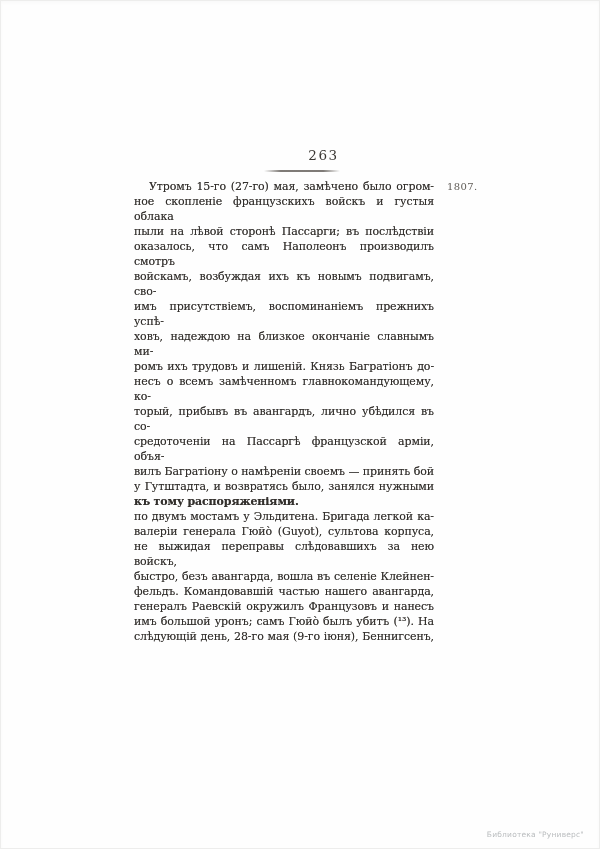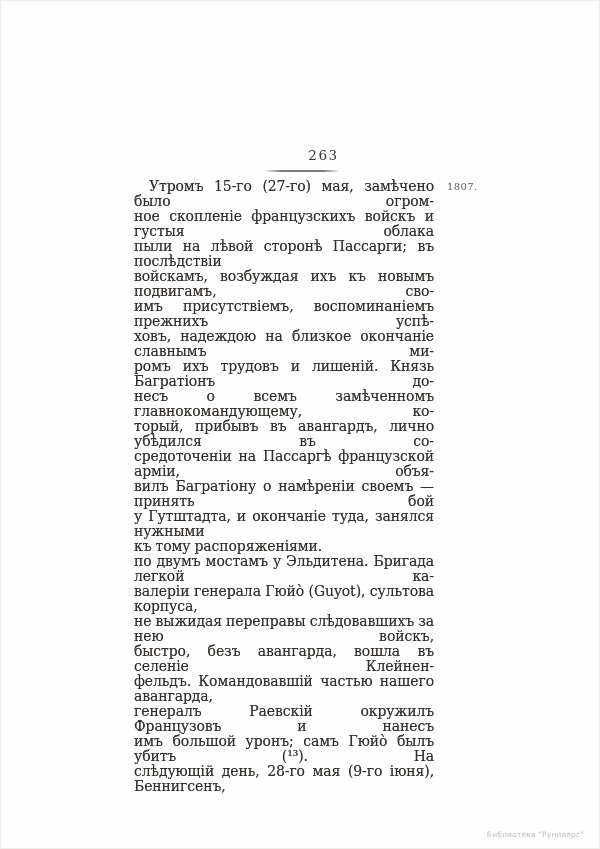--- a/index.html
+++ b/index.html
@@ -47,34 +47,35 @@
   .text-block {
     position: absolute;
     top: 179px;
     left: 134px;
     width: 300px;
   }
   .paragraph {
     margin: 0;
   }
   .text-line {
-    font-size: 14px;
+    font-size: 11px;
     line-height: 15px;
     letter-spacing: -0.1px;
     word-spacing: -0.3px;
     text-align: justify;
     text-align-last: justify;
     white-space: normal;
     text-shadow: 0 0 0.4px rgba(45,42,38,0.55);
   }
   .text-line.first-line {
     text-indent: 15px;
   }
   .text-line.closing-line {
     text-align-last: left;
+    font-weight: bold;
   }
   .watermark {
     position: absolute;
     top: 830px;
     right: 16px;
     font-size: 7.5px;
     color: #b9bcbe;
     font-family: "DejaVu Sans", "Liberation Sans", sans-serif;
     letter-spacing: 0.2px;
   }
@@ -88,29 +89,30 @@
 
   <div class="header-rule"></div>
 
   <div class="margin-note">1807.</div>
 
   <div class="text-block">
       <div class="paragraph">
         <div class="text-line first-line">Утромъ 15-го (27-го) мая, замѣчено было огром-</div>
         <div class="text-line">ное скопленіе французскихъ войскъ и густыя облака</div>
         <div class="text-line">пыли на лѣвой сторонѣ Пассарги; въ послѣдствіи</div>
+        <div class="text-line">оказалось, что самъ Наполеонъ производилъ смотръ</div>
         <div class="text-line">войскамъ, возбуждая ихъ къ новымъ подвигамъ, сво-</div>
         <div class="text-line">имъ присутствіемъ, воспоминаніемъ прежнихъ успѣ-</div>
         <div class="text-line">ховъ, надеждою на близкое окончаніе славнымъ ми-</div>
         <div class="text-line">ромъ ихъ трудовъ и лишеній. Князь Багратіонъ до-</div>
         <div class="text-line">несъ о всемъ замѣченномъ главнокомандующему, ко-</div>
         <div class="text-line">торый, прибывъ въ авангардъ, лично убѣдился въ со-</div>
         <div class="text-line">средоточеніи на Пассаргѣ французской арміи, объя-</div>
         <div class="text-line">вилъ Багратіону о намѣреніи своемъ — принять бой</div>
-        <div class="text-line">у Гутштадта, и окончаніе туда, занялся нужными</div>
+        <div class="text-line">у Гутштадта, и возвратясь было, занялся нужными</div>
         <div class="text-line closing-line">къ тому распоряженіями.</div>
       </div>
       <div class="paragraph">
         <div class="text-line">по двумъ мостамъ у Эльдитена. Бригада легкой ка-</div>
         <div class="text-line">валеріи генерала Гюйо̀ (Guyot), сультова корпуса,</div>
         <div class="text-line">не выжидая переправы слѣдовавшихъ за нею войскъ,</div>
         <div class="text-line">быстро, безъ авангарда, вошла въ селеніе Клейнен-</div>
         <div class="text-line">фельдъ. Командовавшій частью нашего авангарда,</div>
         <div class="text-line">генералъ Раевскій окружилъ Французовъ и нанесъ</div>
         <div class="text-line">имъ большой уронъ; самъ Гюйо̀ былъ убитъ (¹³). На</div>

